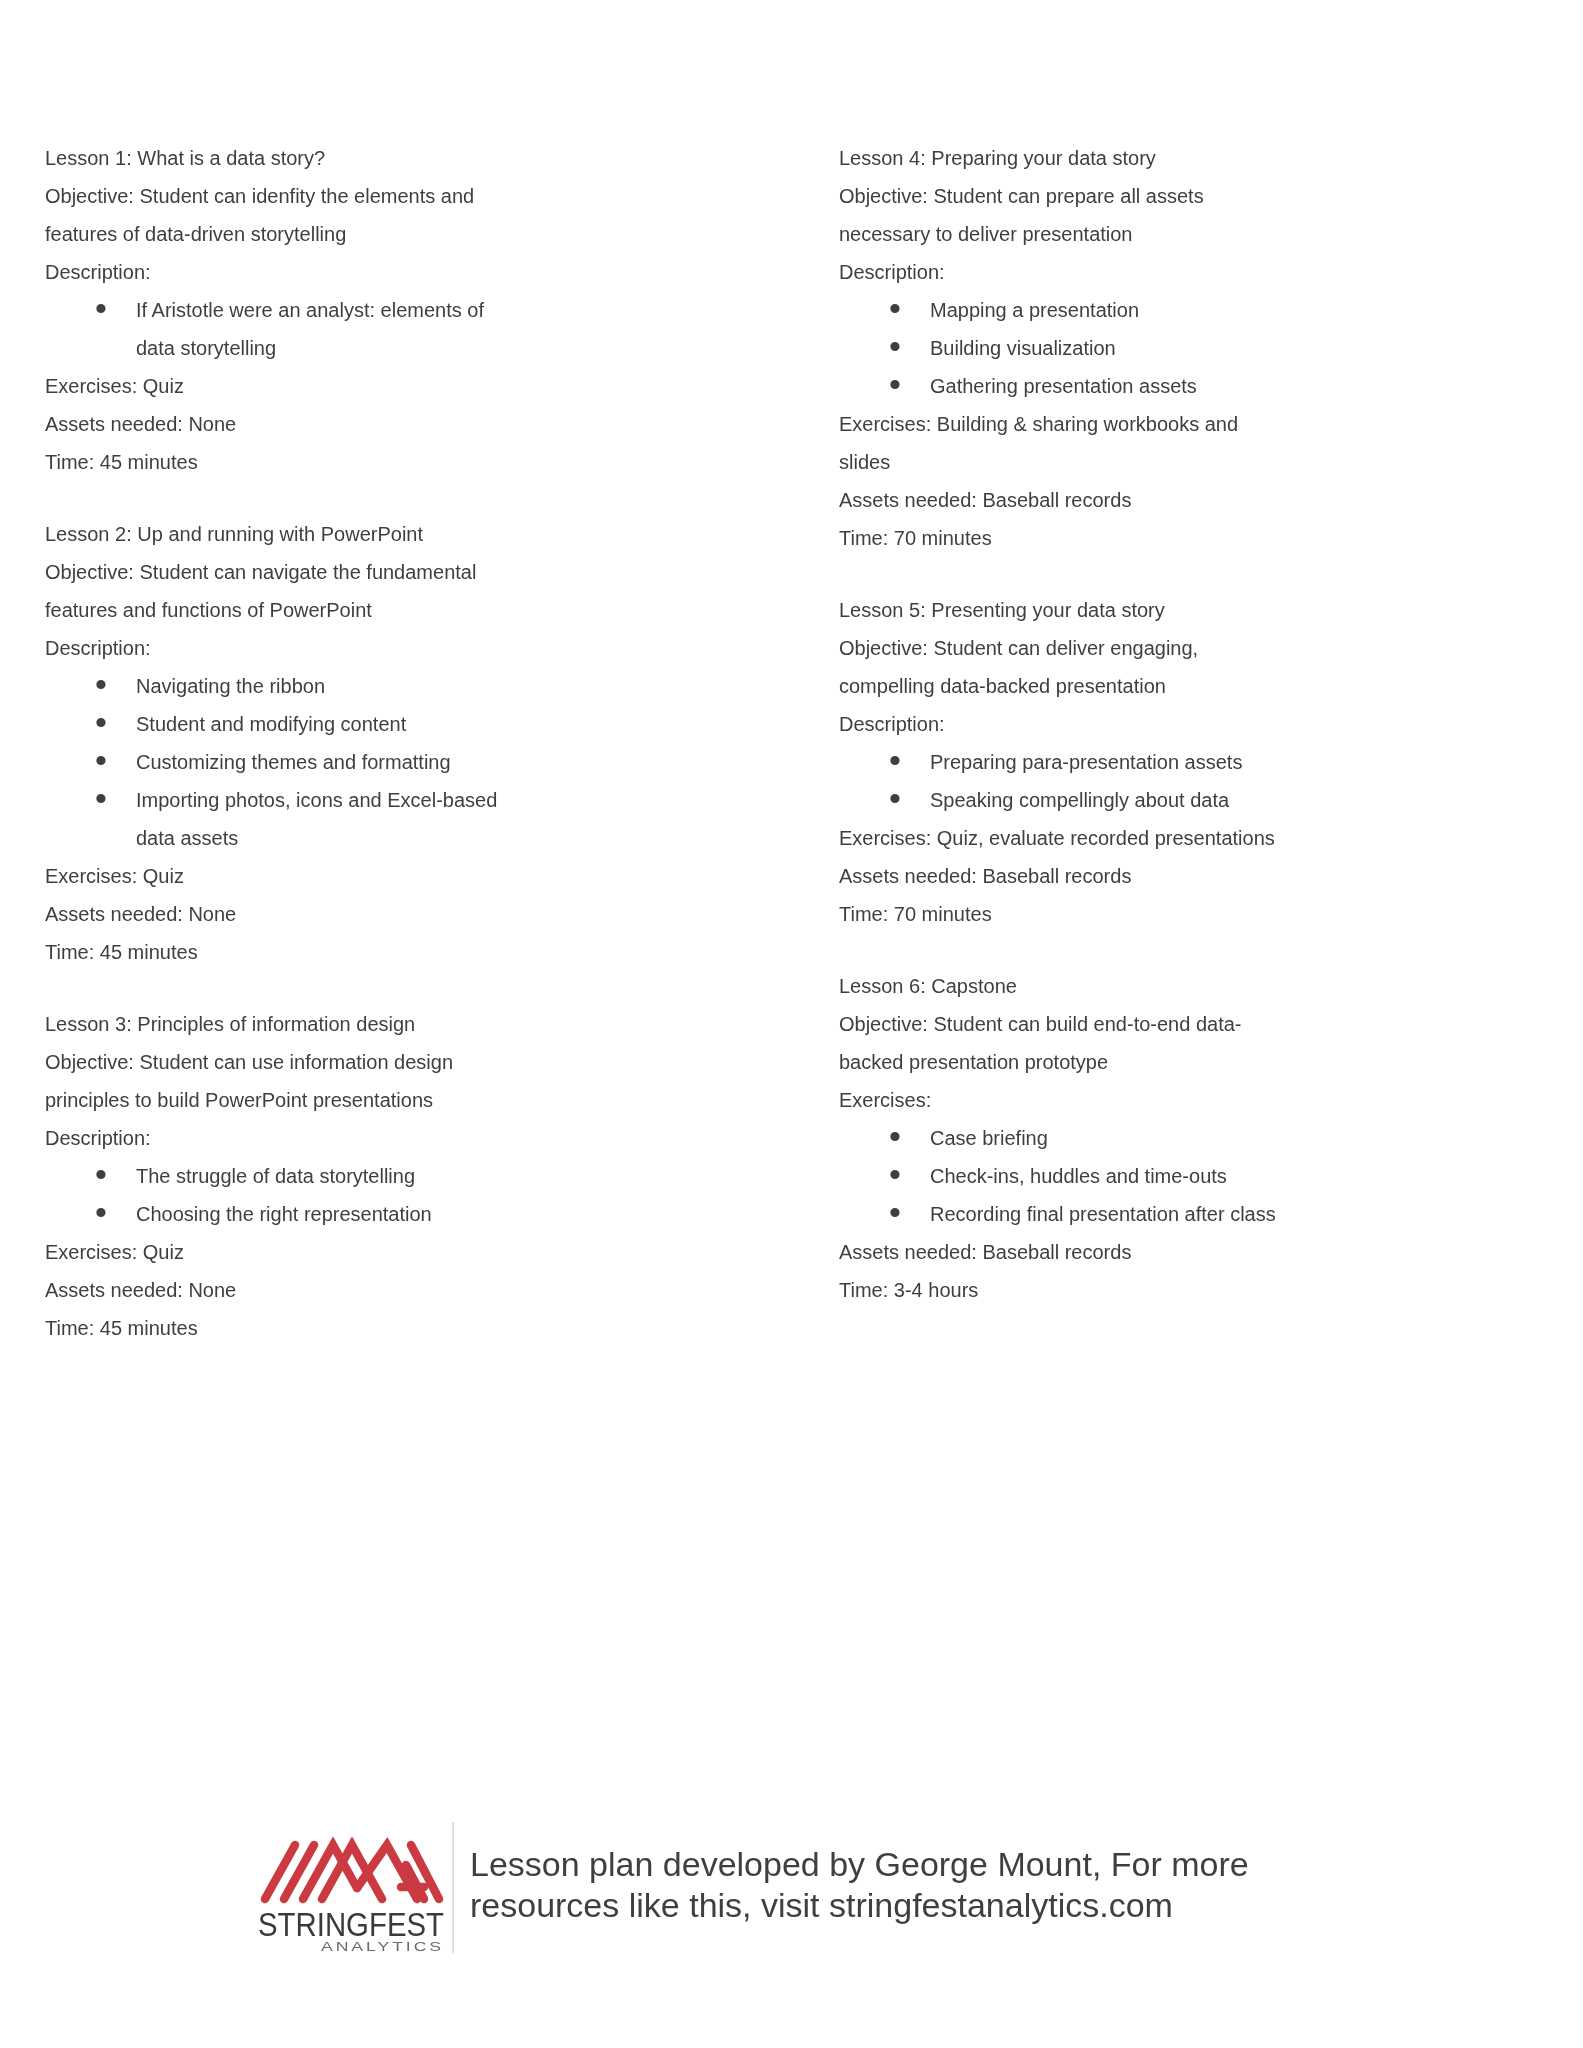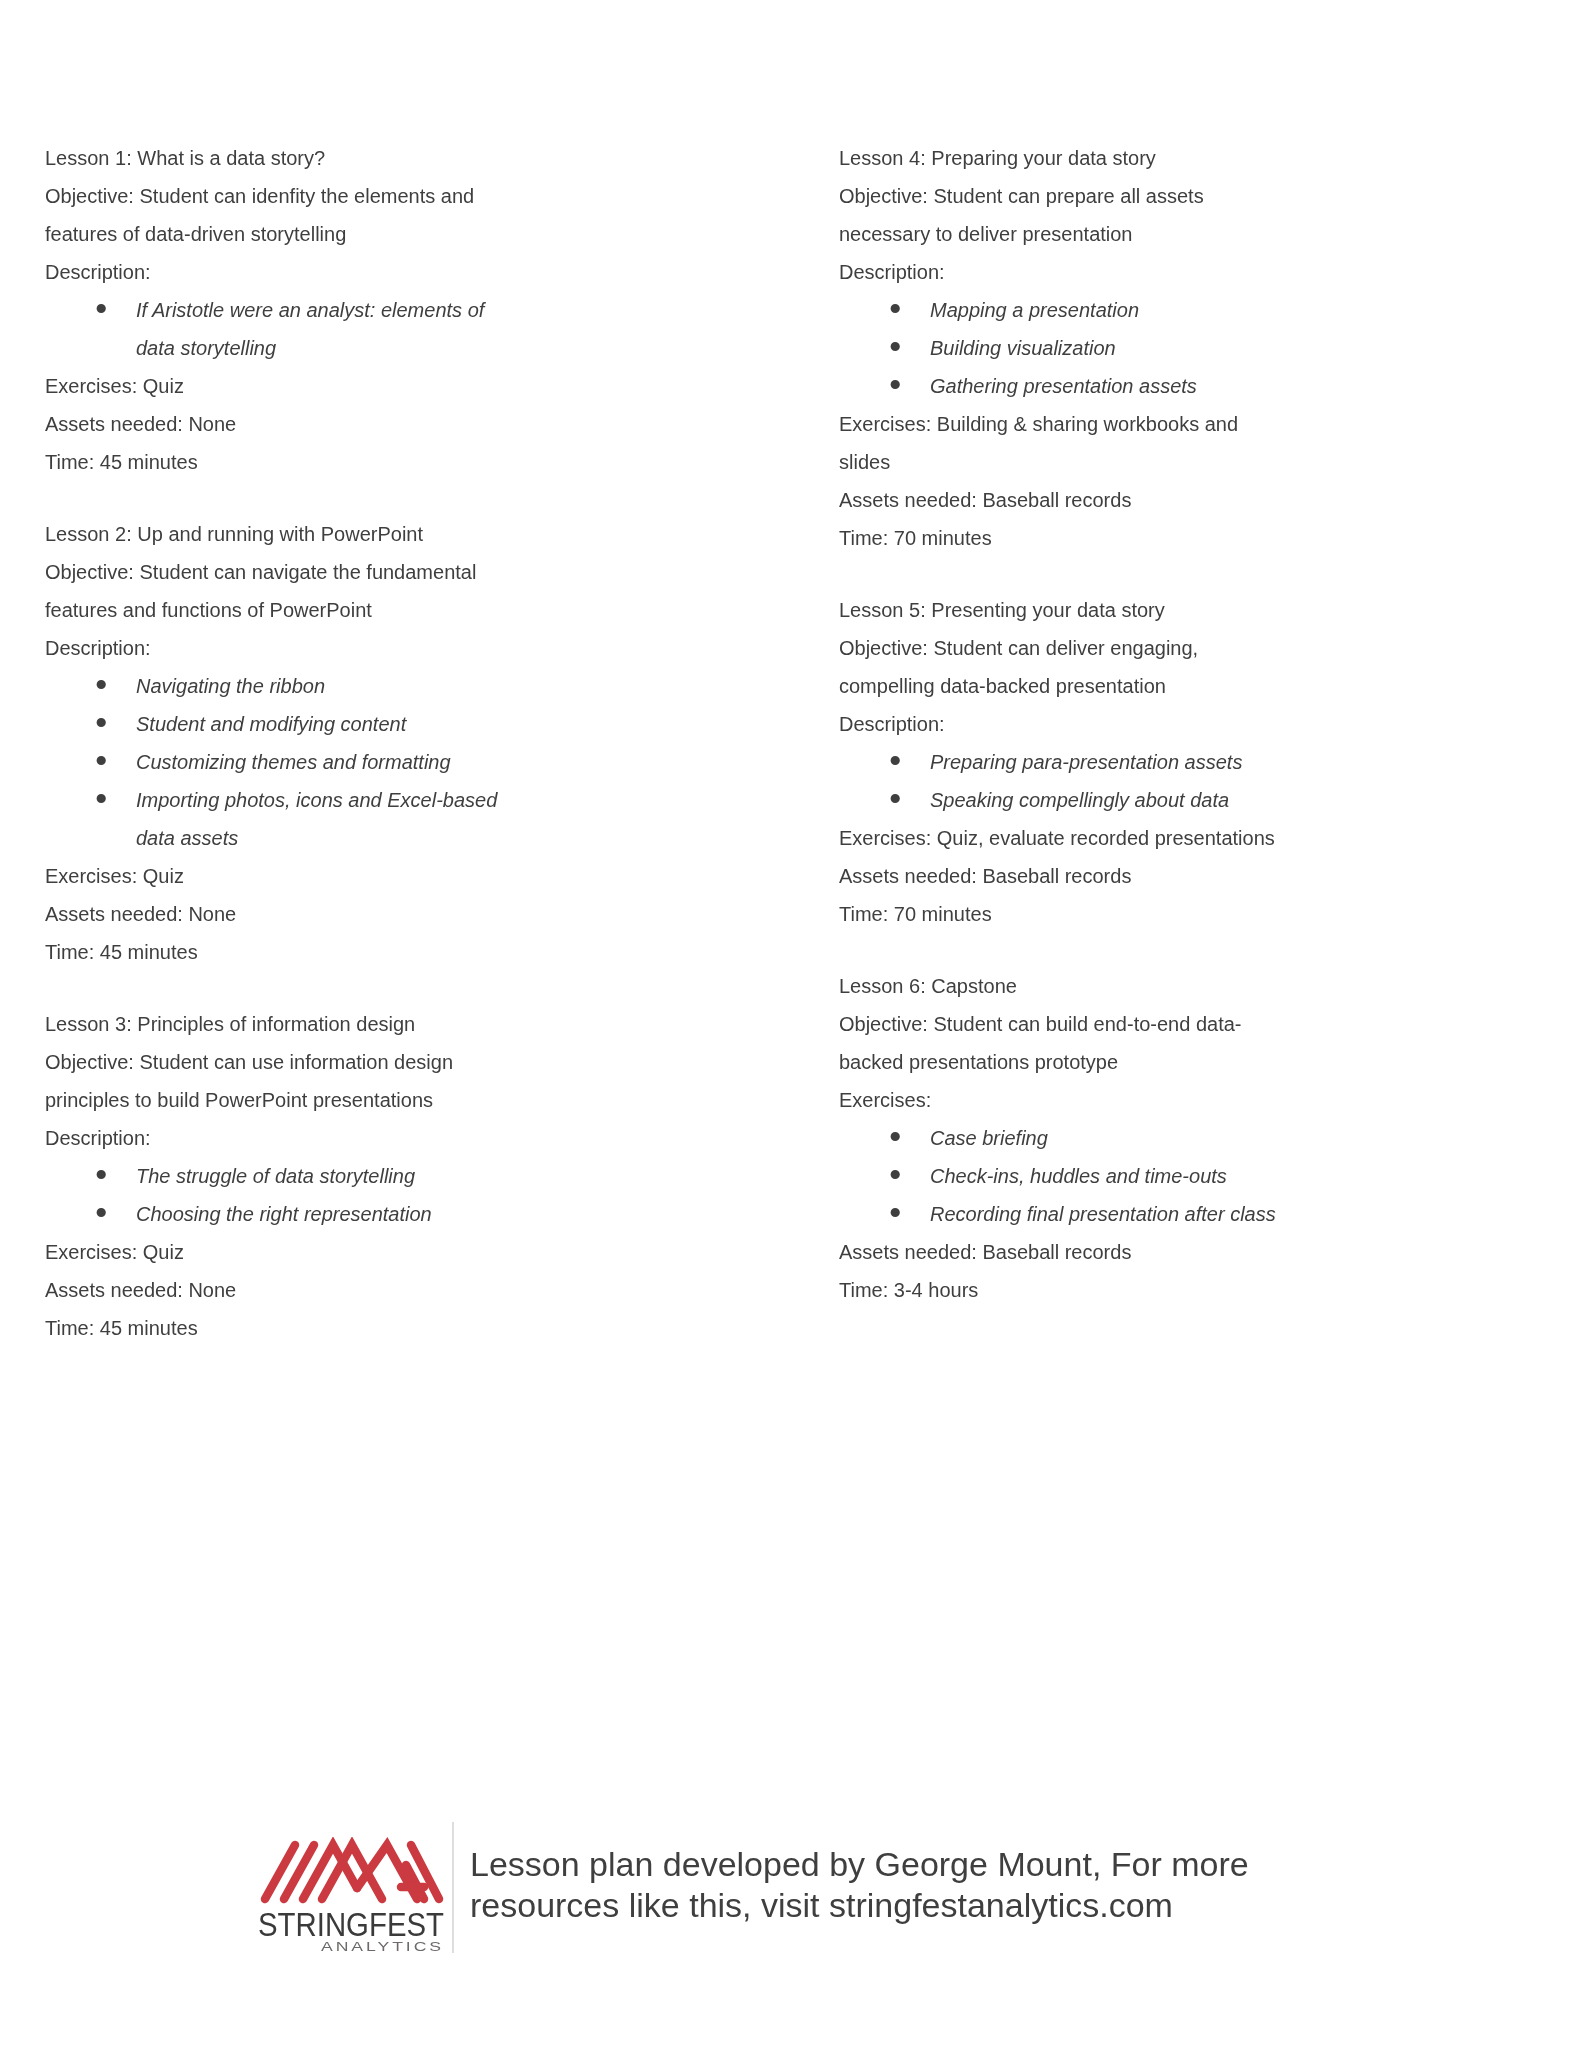--- a/index.html
+++ b/index.html
@@ -17,21 +17,21 @@
     top: 139px;
     width: 720px;
     font-size: 20px;
     line-height: 38px;
   }
   .col-left  { left: 45px; }
   .col-right { left: 839px; }
   .lesson { margin: 0 0 34px 0; }
   .line { white-space: nowrap; }
   ul.bullets { margin: 0; padding: 0; list-style: none; }
-  li.bullet { position: relative; padding-left: 91px; font-style: italic; }
+  li.bullet { position: relative; padding-left: 91px; }
   li.bullet::before {
     content: "\2022";
     position: absolute;
     left: 50px;
     top: -2px;
     font-size: 34px;
     color: var(--text, #3f3f3f);
   }
   .footer { position: absolute; left: 0; top: 1822px; width: 1583px; height: 210px; }
   .logo-svg { position: absolute; left: 257px; top: 15px; }
@@ -139,21 +139,21 @@
             <div class="line">Speaking compellingly about data</div>
           </li>
         </ul>
         <div class="line">Exercises: Quiz, evaluate recorded presentations</div>
         <div class="line">Assets needed: Baseball records</div>
         <div class="line">Time: 70 minutes</div>
       </article>
       <article class="lesson">
         <div class="line title">Lesson 6: Capstone</div>
         <div class="line">Objective: Student can build end-to-end data-</div>
-        <div class="line">backed presentations prototype</div>
+        <div class="line">backed presentation prototype</div>
         <div class="line">Exercises:</div>
         <ul class="bullets">
           <li class="bullet">
             <div class="line">Case briefing</div>
           </li>
           <li class="bullet">
             <div class="line">Check-ins, huddles and time-outs</div>
           </li>
           <li class="bullet">
             <div class="line">Recording final presentation after class</div>

